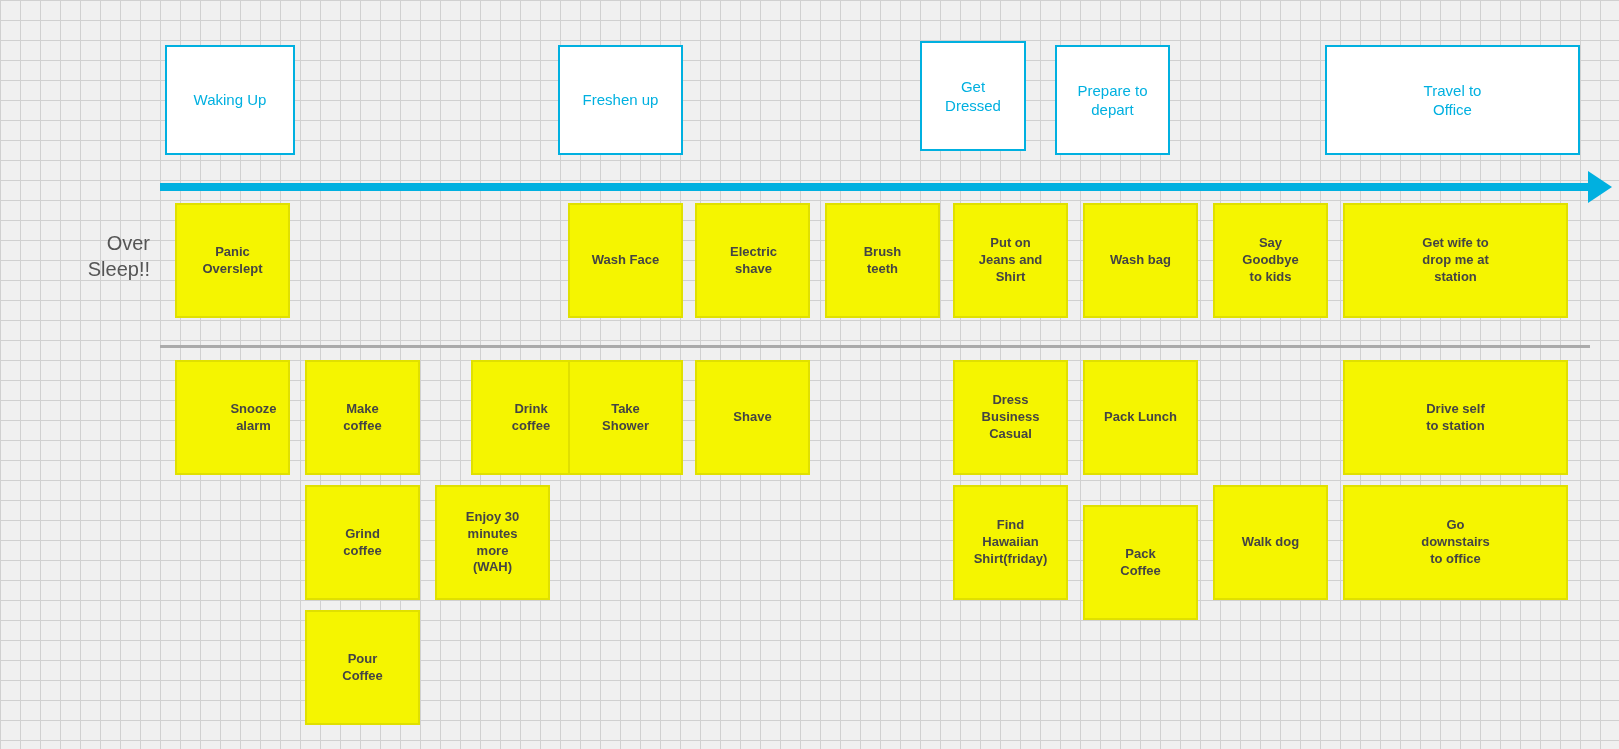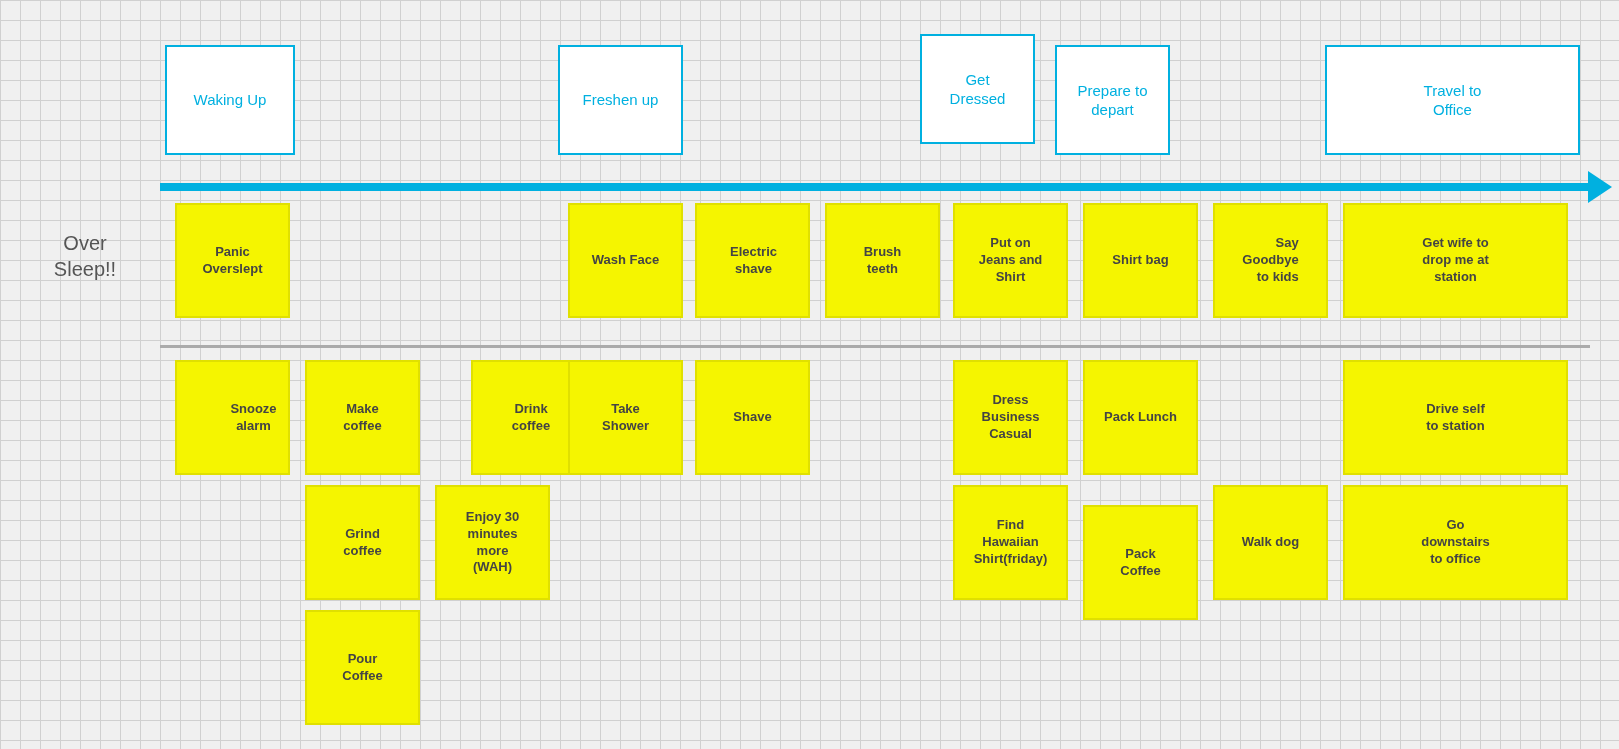--- a/index.html
+++ b/index.html
@@ -64,21 +64,21 @@
       height: 3px;
       background: #aaa;
     }
 
     
     .row-label {
       position: absolute;
       color: #555;
       font-size: 20px;
       font-weight: normal;
-      text-align: center;
+      text-align: right;
       line-height: 1.3;
     }
 
     
     .task-note {
       position: absolute;
       background: #f5f500;
       border: 2px solid #e0e000;
       color: #444;
       font-size: 13px;
@@ -99,30 +99,30 @@
   <div class="timeline-arrow"></div>
 
   <div class="divider-line"></div>
 
   <div class="row-label" style="left:20px; top:230px; width:130px;">
     Over<br>Sleep!!
   </div>
 
 <div class="phase-box" style="left: 165px; top: 45px; width: 130px; height: 110px;">Waking Up</div>
     <div class="phase-box" style="left: 558px; top: 45px; width: 125px; height: 110px;">Freshen up</div>
-    <div class="phase-box" style="left: 920px; top: 34px; width: 115px; height: 110px;">Get<br>Dressed</div>
+    <div class="phase-box" style="left: 920px; top: 41px; width: 106px; height: 110px;">Get<br>Dressed</div>
     <div class="phase-box" style="left: 1055px; top: 45px; width: 115px; height: 110px;">Prepare to<br>depart</div>
     <div class="phase-box" style="left: 1325px; top: 45px; width: 255px; height: 110px;">Travel to<br>Office</div>
     <div class="task-note" style="left: 175px; top: 203px; width: 115px; height: 115px;">Panic<br>Overslept</div>
     <div class="task-note" style="left: 568px; top: 203px; width: 115px; height: 115px;">Wash Face</div>
     <div class="task-note" style="left: 695px; top: 203px; width: 115px; height: 115px; padding-left: 8px;">Electric<br>shave</div>
     <div class="task-note" style="left: 825px; top: 203px; width: 115px; height: 115px;">Brush<br>teeth</div>
     <div class="task-note" style="left: 953px; top: 203px; width: 115px; height: 115px;">Put on<br>Jeans and<br>Shirt</div>
-    <div class="task-note" style="left: 1083px; top: 203px; width: 115px; height: 115px;">Shirt bag</div>
-    <div class="task-note" style="left: 1213px; top: 203px; width: 115px; height: 115px; text-align: right;">Say<br>Goodbye<br>to kids</div>
+    <div class="task-note" style="left: 1083px; top: 203px; width: 115px; height: 115px;">Wash bag</div>
+    <div class="task-note" style="left: 1213px; top: 203px; width: 115px; height: 115px;">Say<br>Goodbye<br>to kids</div>
     <div class="task-note" style="left: 1343px; top: 203px; width: 225px; height: 115px;">Get wife to<br>drop me at<br>station</div>
     <div class="task-note" style="left: 175px; top: 360px; width: 115px; height: 115px; padding-left: 48px;">Snooze<br>alarm</div>
     <div class="task-note" style="left: 305px; top: 360px; width: 115px; height: 115px;">Make<br>coffee</div>
     <div class="task-note" style="left: 447px; top: 360px; width: 120px; height: 115px; margin-left: 24px;">Drink<br>coffee</div>
     <div class="task-note" style="left: 568px; top: 360px; width: 115px; height: 115px;">Take<br>Shower</div>
     <div class="task-note" style="left: 695px; top: 360px; width: 115px; height: 115px;">Shave</div>
     <div class="task-note" style="left: 953px; top: 360px; width: 115px; height: 115px;">Dress<br>Business<br>Casual</div>
     <div class="task-note" style="left: 1083px; top: 360px; width: 115px; height: 115px;">Pack Lunch</div>
     <div class="task-note" style="left: 1343px; top: 360px; width: 225px; height: 115px;">Drive self<br>to station</div>
     <div class="task-note" style="left: 305px; top: 485px; width: 115px; height: 115px;">Grind<br>coffee</div>

